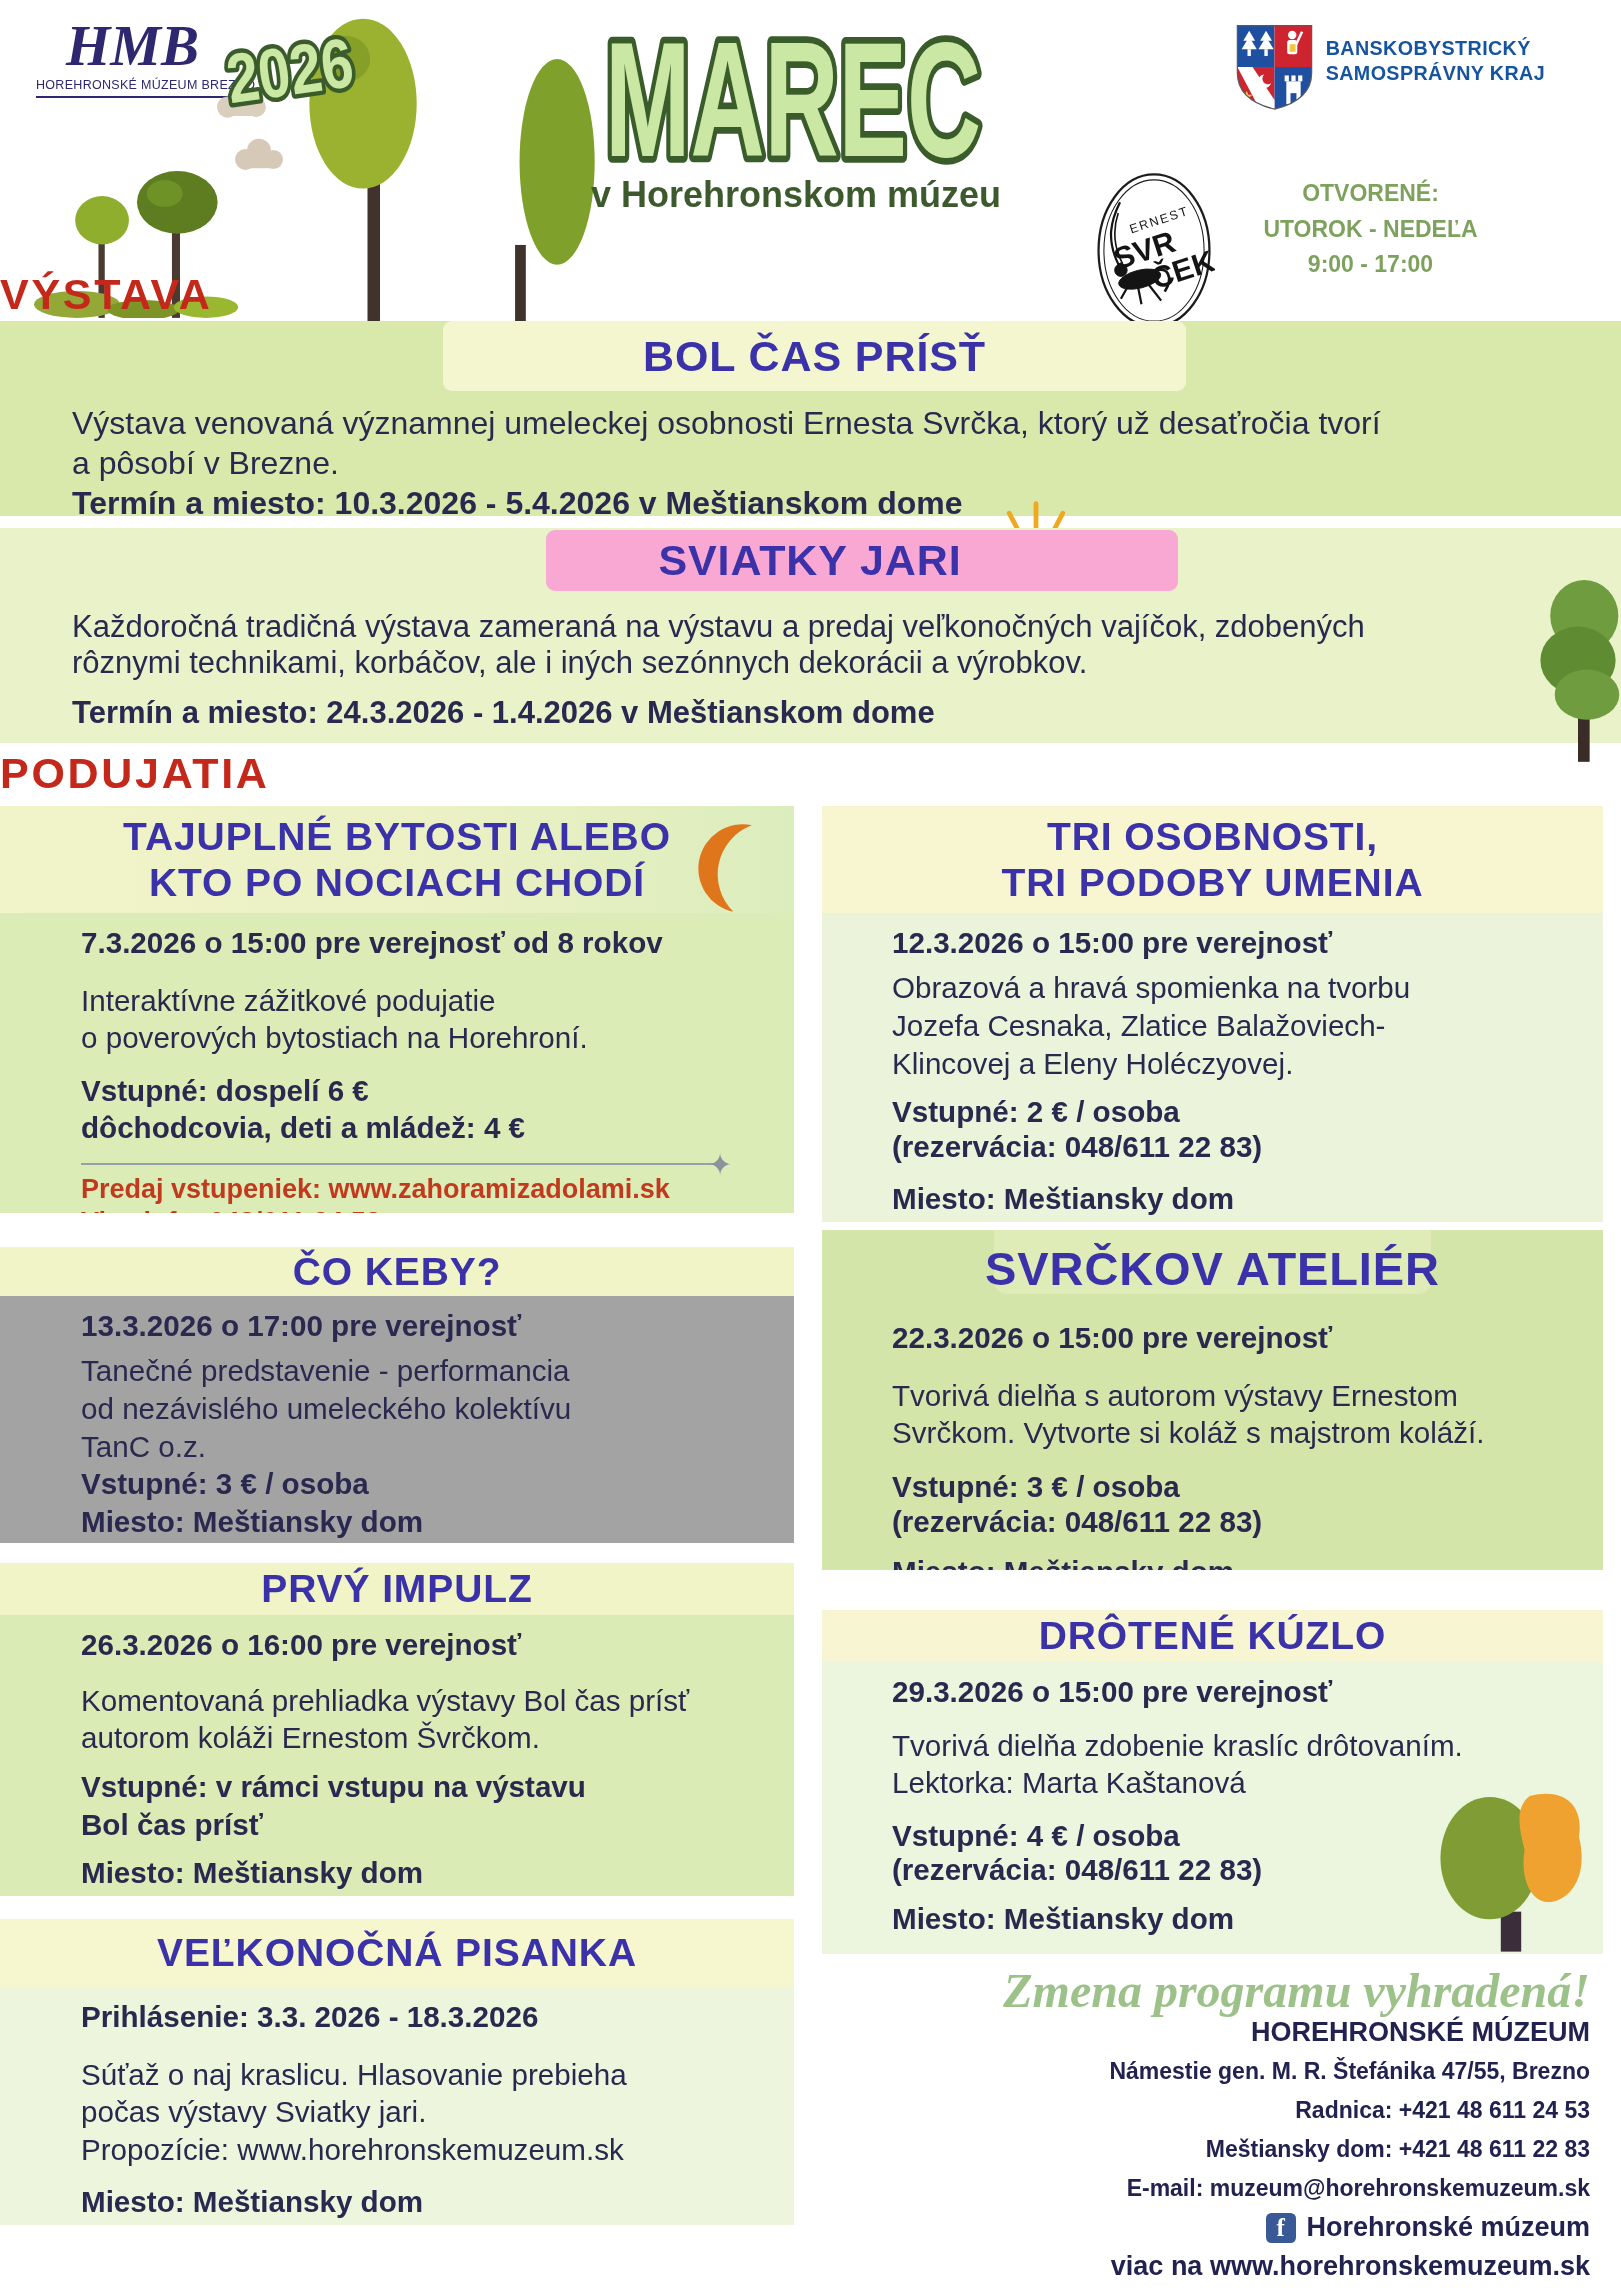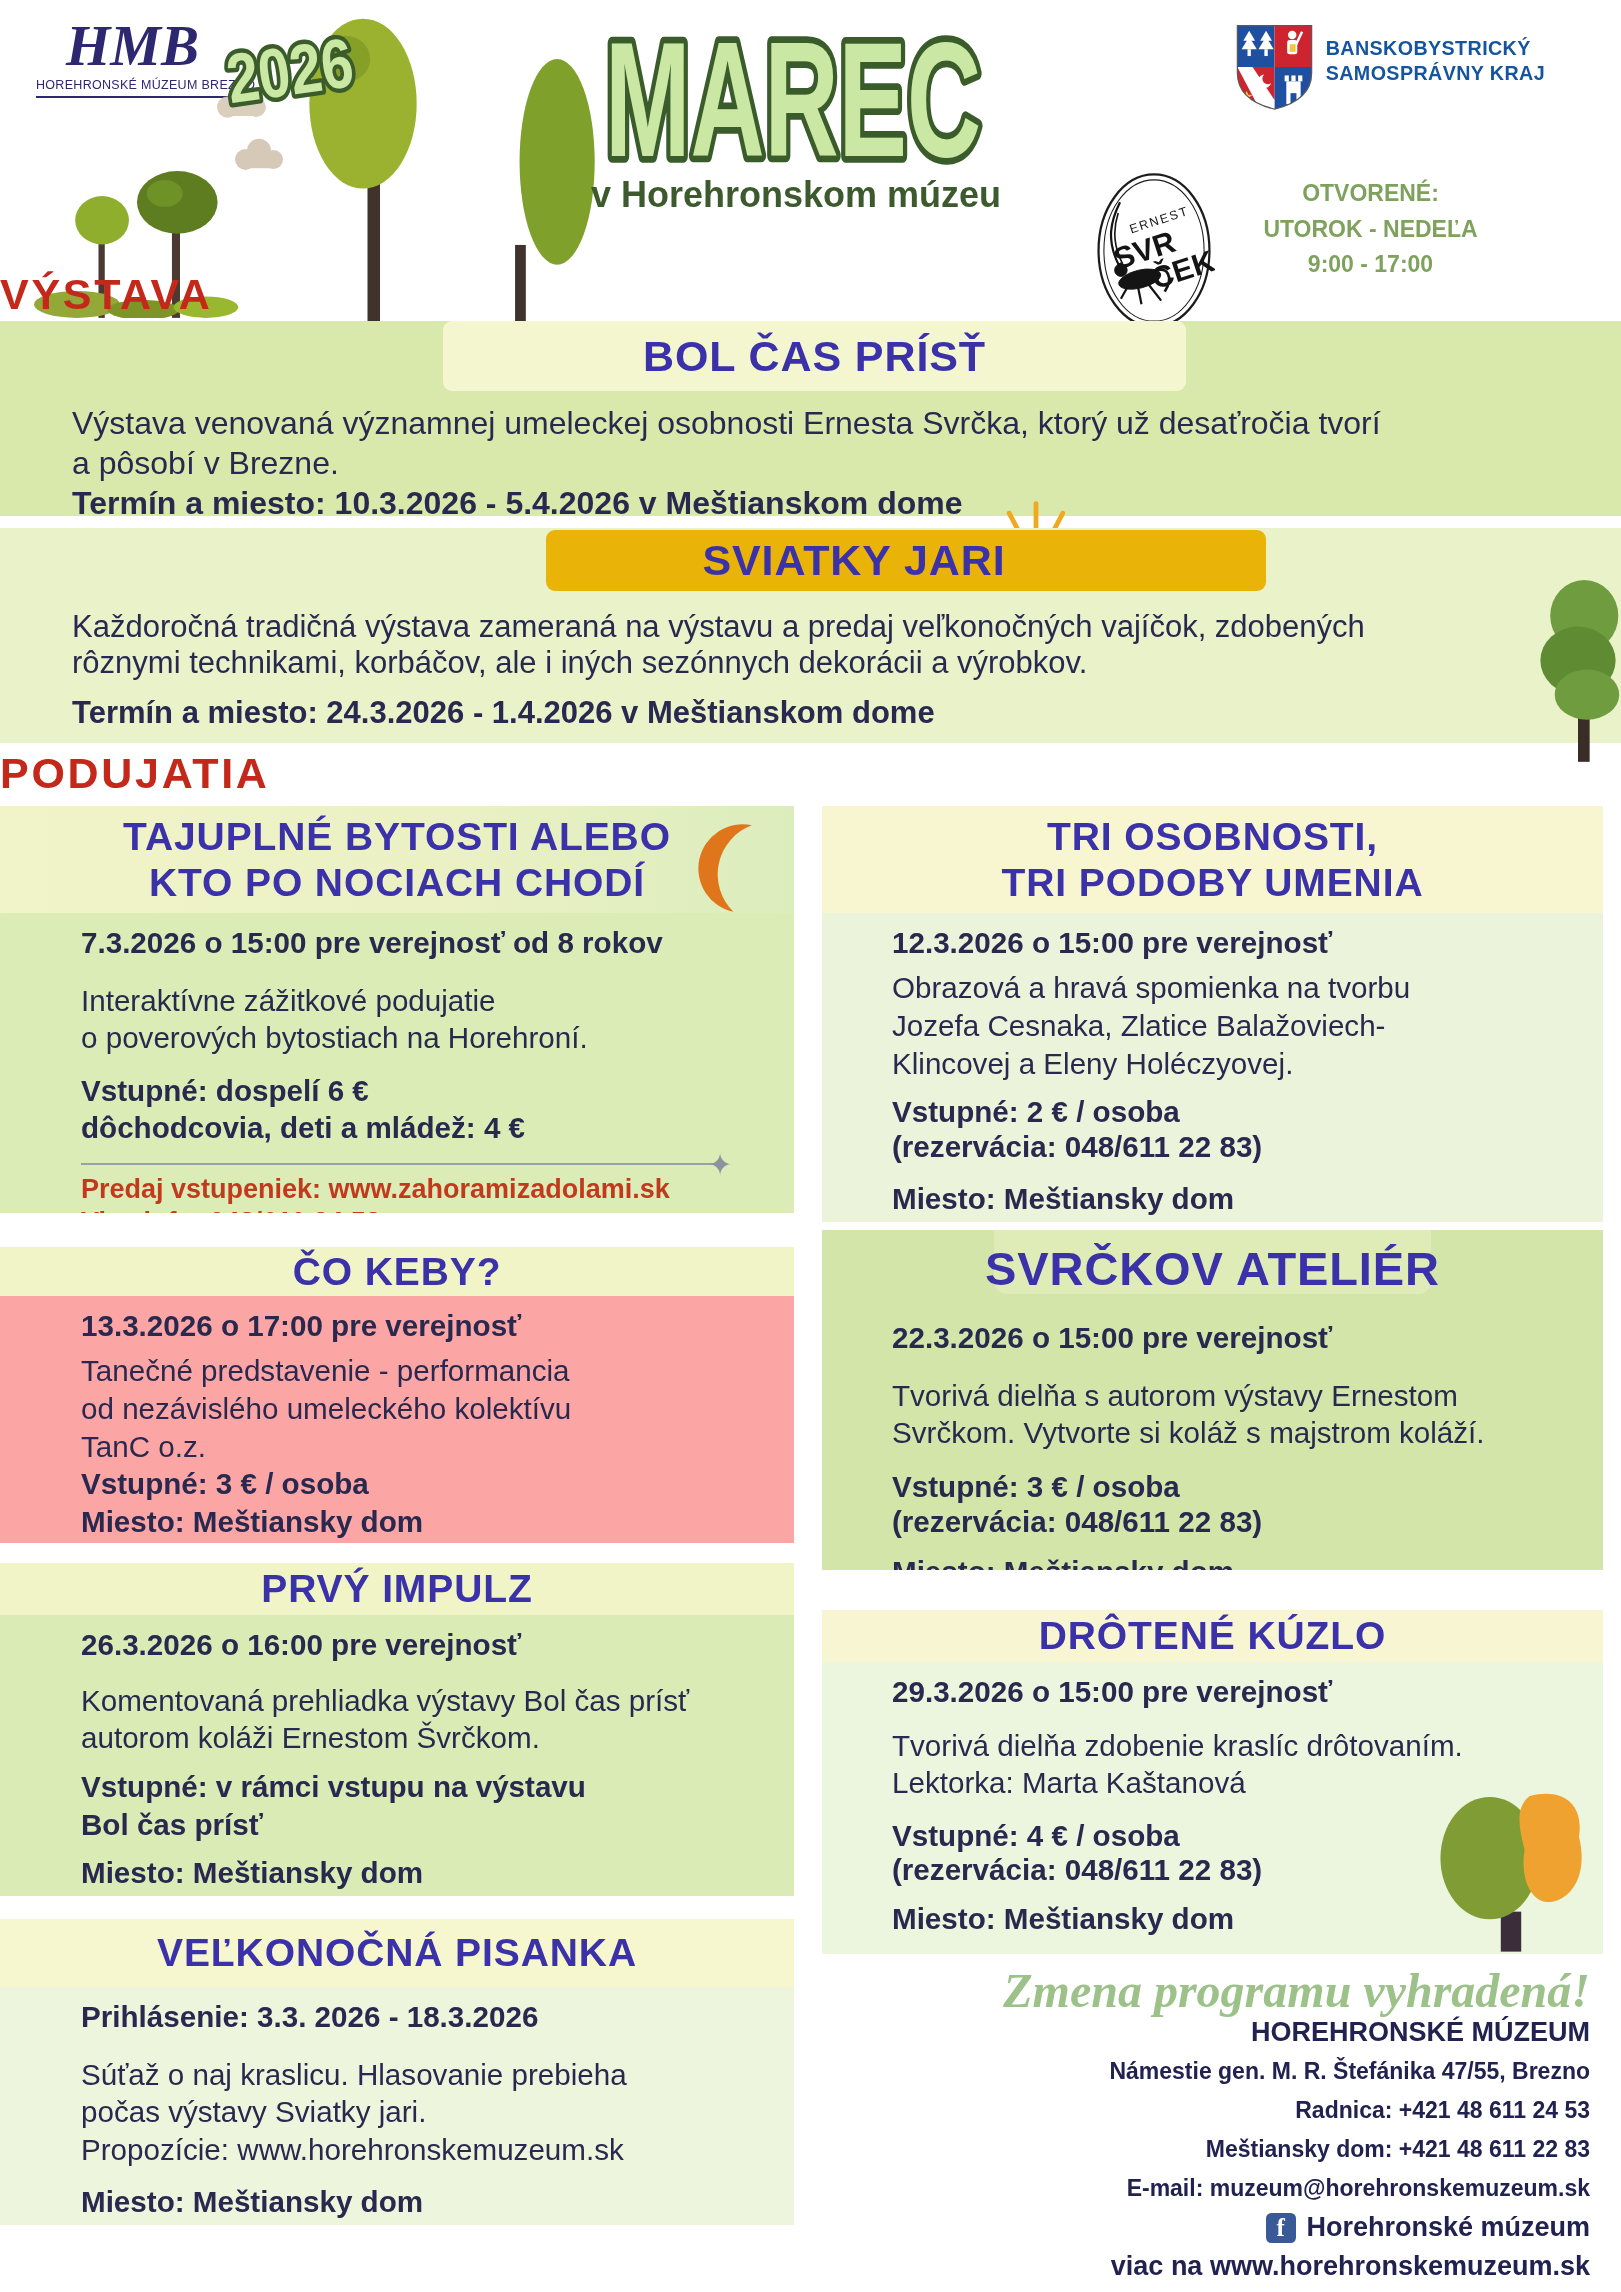--- a/index.html
+++ b/index.html
@@ -30,21 +30,21 @@
   #vystava{top:270px;font-size:43px}
   #podujatia{top:749px;font-size:43px}
 
   
   .band{left:0;width:1621px}
   #band1{top:321px;height:195px;background:#d9e9ab}
   #band2{top:528px;height:215px;background:#e9f2c9}
   .band-box{position:absolute;background:#f3f6ce;border-radius:9px;display:flex;align-items:center;justify-content:center;
     color:#3b32a9;font-weight:bold;font-size:43px;letter-spacing:0.9px}
   #band1-box{left:443px;top:0;width:743px;height:70px}
-  #band2-box{left:546px;top:1.8px;width:720px;height:61px;background:#eab308;padding-right:104px;box-sizing:border-box}
+  #band2-box{left:546px;top:1.8px;width:632px;height:61px;background:#f9a8d4;padding-right:104px;box-sizing:border-box}
   .band-body{position:absolute;left:72px;color:#29294f}
   #band1-body{top:82px;font-size:32px;line-height:1.25}
   #band2-body{top:81px;font-size:31px;line-height:1.16}
   #band2-body .term{margin-top:14.3px}
   #sun-svg{left:969px;top:494px}
   #tree-right{left:1535px;top:578px}
 
   
   .card{position:absolute;overflow:hidden}
   .tband{display:flex;flex-direction:column;align-items:center;justify-content:center;
@@ -63,21 +63,21 @@
   #l1-divider{margin:16px 0 7.2px;width:641px;border-top:2.7px solid #99a0a6;position:relative}
   #l1-divider .sparkle{position:absolute;right:-10.7px;top:-19.7px;color:#8d939b;font-size:30px}
   .redline{font-size:27px;font-weight:bold;color:#c23a1d;line-height:1.25}
 
   #card-r1{left:822px;top:806px;width:781px;height:416px}
   #card-r1 .tband{height:107px;background:#f8f6d0}
   #card-r1 .cbody{background:#ebf4da;height:308px}
 
   #card-l2{left:0;top:1247px;width:794px;height:296px}
   #card-l2 .tband{height:49px;background:#f1f4c6}
-  #card-l2 .cbody{background:#fca5a5;height:246px}
+  #card-l2 .cbody{background:#a3a3a3;height:246px}
 
   #card-r2{left:822px;top:1230px;width:781px;height:340px;background:#d3e5a9}
   #card-r2 .title-solo{padding-top:10.7px;text-align:center;color:#3b32a9;font-weight:bold;font-size:47px;letter-spacing:0.9px;position:relative;z-index:1}
   #r2-titlebox{position:absolute;left:22%;top:0;width:56%;height:64px;background:#dfecb8;border-radius:0 0 12.5px 12.5px}
 
   #card-l3{left:0;top:1563px;width:794px;height:360px}
   #card-l3 .tband{height:52px;background:#f0f4c7}
   #card-l3 .cbody{background:#dbebb6;height:270px}
 
   #card-r3{left:822px;top:1610px;width:781px;height:344px}

